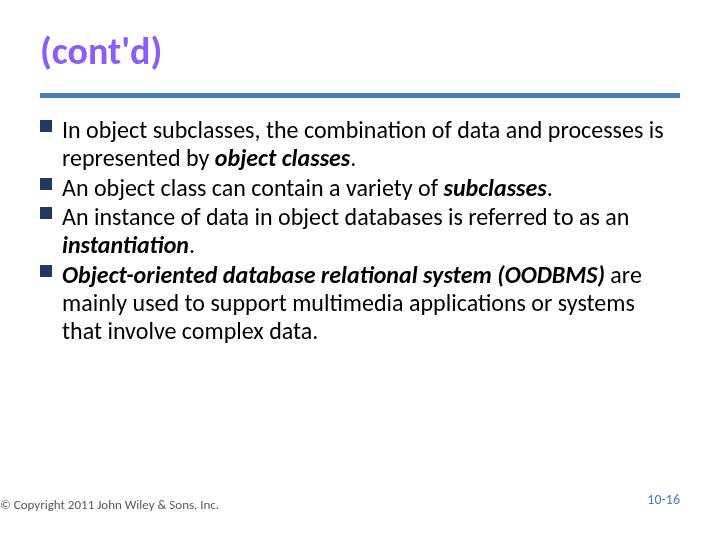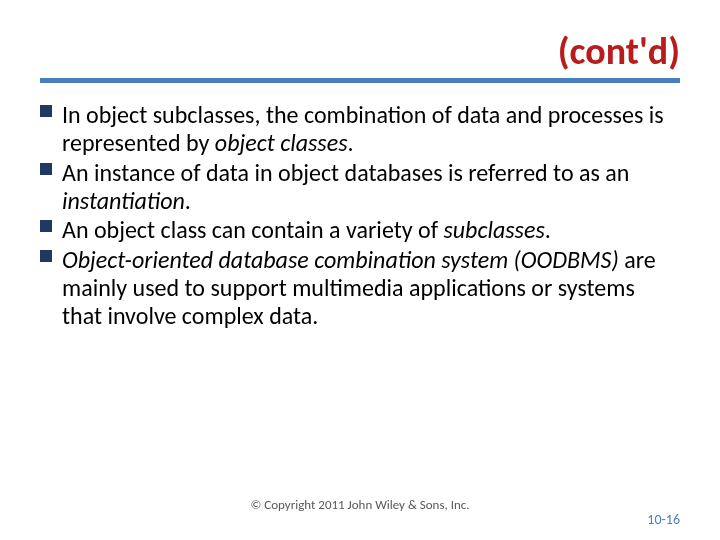--- a/index.html
+++ b/index.html
@@ -10,23 +10,22 @@
     font-family: Calibri, "Segoe UI", Arial, sans-serif;
     position: relative;
     overflow: hidden;
   }
   .slide {
     padding: 28px 40px 0 40px;
   }
   .title {
     font-size: 38px;
     font-weight: 700;
-    color: #b91c1c;
-    margin-bottom: 4px;
-    text-align: right;
+    color: #8b5cf6;
+    margin-bottom: 19px;
   }
   .underline {
     height: 5px;
     background: #4a7fbf;
     margin-bottom: 18px;
   }
   .bullets {
     list-style: none;
     padding-left: 0;
   }
@@ -39,58 +38,57 @@
     margin-bottom: 1px;
   }
   .bullets li .sq {
     position: absolute;
     left: 0;
     top: 4px;
     width: 12px;
     height: 12px;
     background: #1f3864;
   }
-  .bold-it { font-weight: 400; font-style: italic; margin-top: 12px; }
+  .bold-it { font-weight: 700; font-style: italic; margin-top: 12px; }
   .footer {
     position: absolute;
     bottom: 28px;
     left: 0;
     width: 100%;
-    text-align: center;
     font-size: 13px;
     color: #595959;
   }
   .pagenum {
     position: absolute;
-    bottom: 12px;
+    bottom: 32px;
     right: 40px;
     font-size: 14px;
     color: #4a7fbf;
   }
 </style>
 </head>
 <body>
 
 <div class="slide">
   <h1 class="title">(cont'd)</h1>
   <div class="underline"></div>
   <ul class="bullets">
     <li>
       <span class="sq"></span>
       <span>In object subclasses, the combination of data and processes is represented by </span><span class="bold-it">object classes</span><span>.</span>
     </li>
     <li>
       <span class="sq"></span>
+      <span>An object class can contain a variety of </span><span class="bold-it">subclasses</span><span>.</span>
+    </li>
+    <li>
+      <span class="sq"></span>
       <span>An instance of data in object databases is referred to as an </span><span class="bold-it">instantiation</span><span>.</span>
     </li>
     <li>
       <span class="sq"></span>
-      <span>An object class can contain a variety of </span><span class="bold-it">subclasses</span><span>.</span>
-    </li>
-    <li>
-      <span class="sq"></span>
-      <span></span><span class="bold-it">Object-oriented database combination system (OODBMS)</span><span> are mainly used to support multimedia applications or systems that involve complex data.</span>
+      <span></span><span class="bold-it">Object-oriented database relational system (OODBMS)</span><span> are mainly used to support multimedia applications or systems that involve complex data.</span>
     </li>
   </ul>
 </div>
 
 <div class="footer">© Copyright 2011 John Wiley &amp; Sons, Inc.</div>
 <div class="pagenum">10-16</div>
 
 </body></html>

